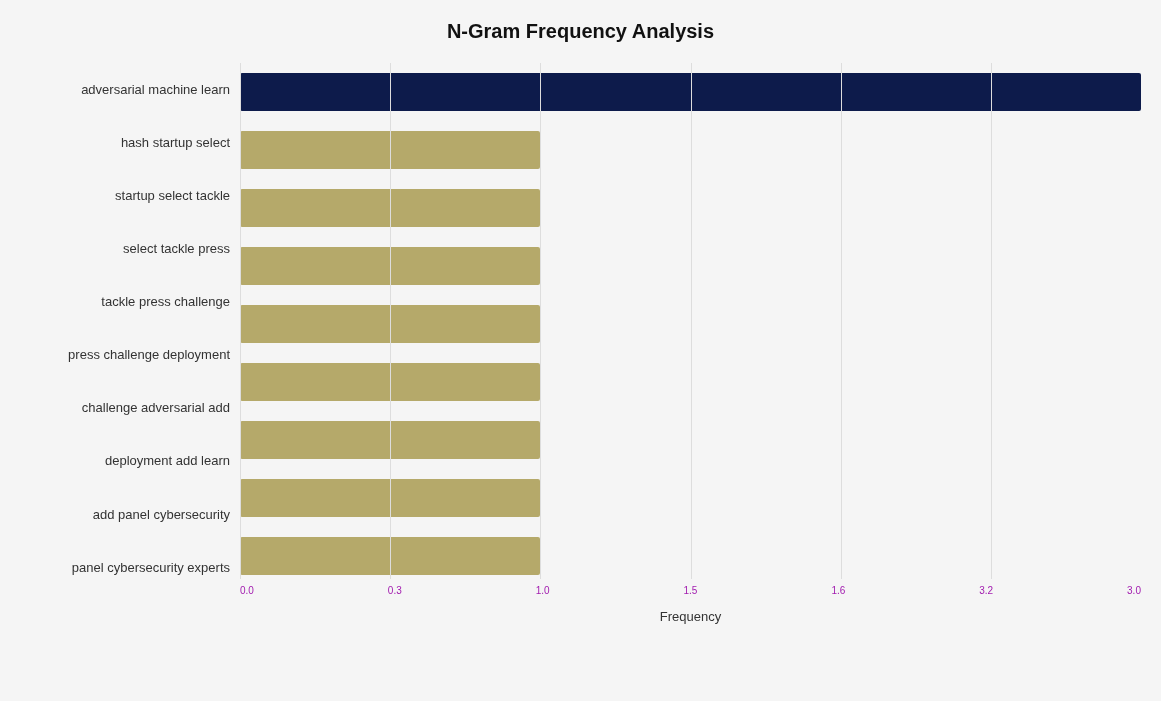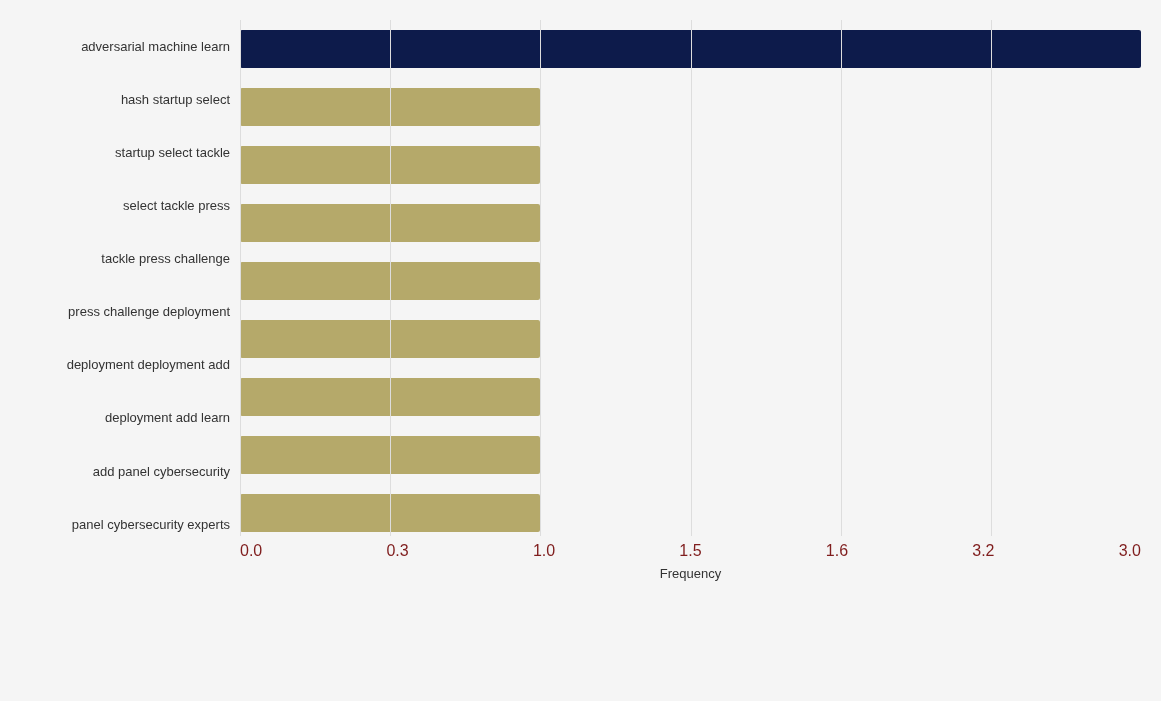--- a/index.html
+++ b/index.html
@@ -79,43 +79,44 @@
       height: 38px;
       border-radius: 2px;
     }
     .x-axis {
       display: flex;
       justify-content: space-between;
       padding-top: 6px;
       height: 30px;
     }
     .x-tick {
-      font-size: 16px;
-      color: #7f1d1d;
+      font-size: 10px;
+      color: #a21caf;
       text-align: center;
     }
     .x-axis-label {
       text-align: center;
       font-size: 13px;
       color: #333;
     }
   </style>
 </head>
 <body>
 
 <div class="chart-container">
+  <div class="chart-title">N-Gram Frequency Analysis</div>
   <div class="chart-area">
     <div class="y-labels" id="y-labels">
         <div class="y-label">adversarial machine learn</div>
         <div class="y-label">hash startup select</div>
         <div class="y-label">startup select tackle</div>
         <div class="y-label">select tackle press</div>
         <div class="y-label">tackle press challenge</div>
         <div class="y-label">press challenge deployment</div>
-        <div class="y-label">deployment deployment add</div>
+        <div class="y-label">challenge adversarial add</div>
         <div class="y-label">deployment add learn</div>
         <div class="y-label">add panel cybersecurity</div>
         <div class="y-label">panel cybersecurity experts</div>
       </div>
     <div class="bars-and-xaxis">
       <div class="bars-plot" id="bars-plot">
           <div class="bar-row" style="top: 10px; height: 38px;">
             <div class="bar-fill" style="width: 100%; background-color: rgb(13, 27, 75);"></div>
           </div>
           <div class="bar-row" style="top: 68px; height: 38px;">

